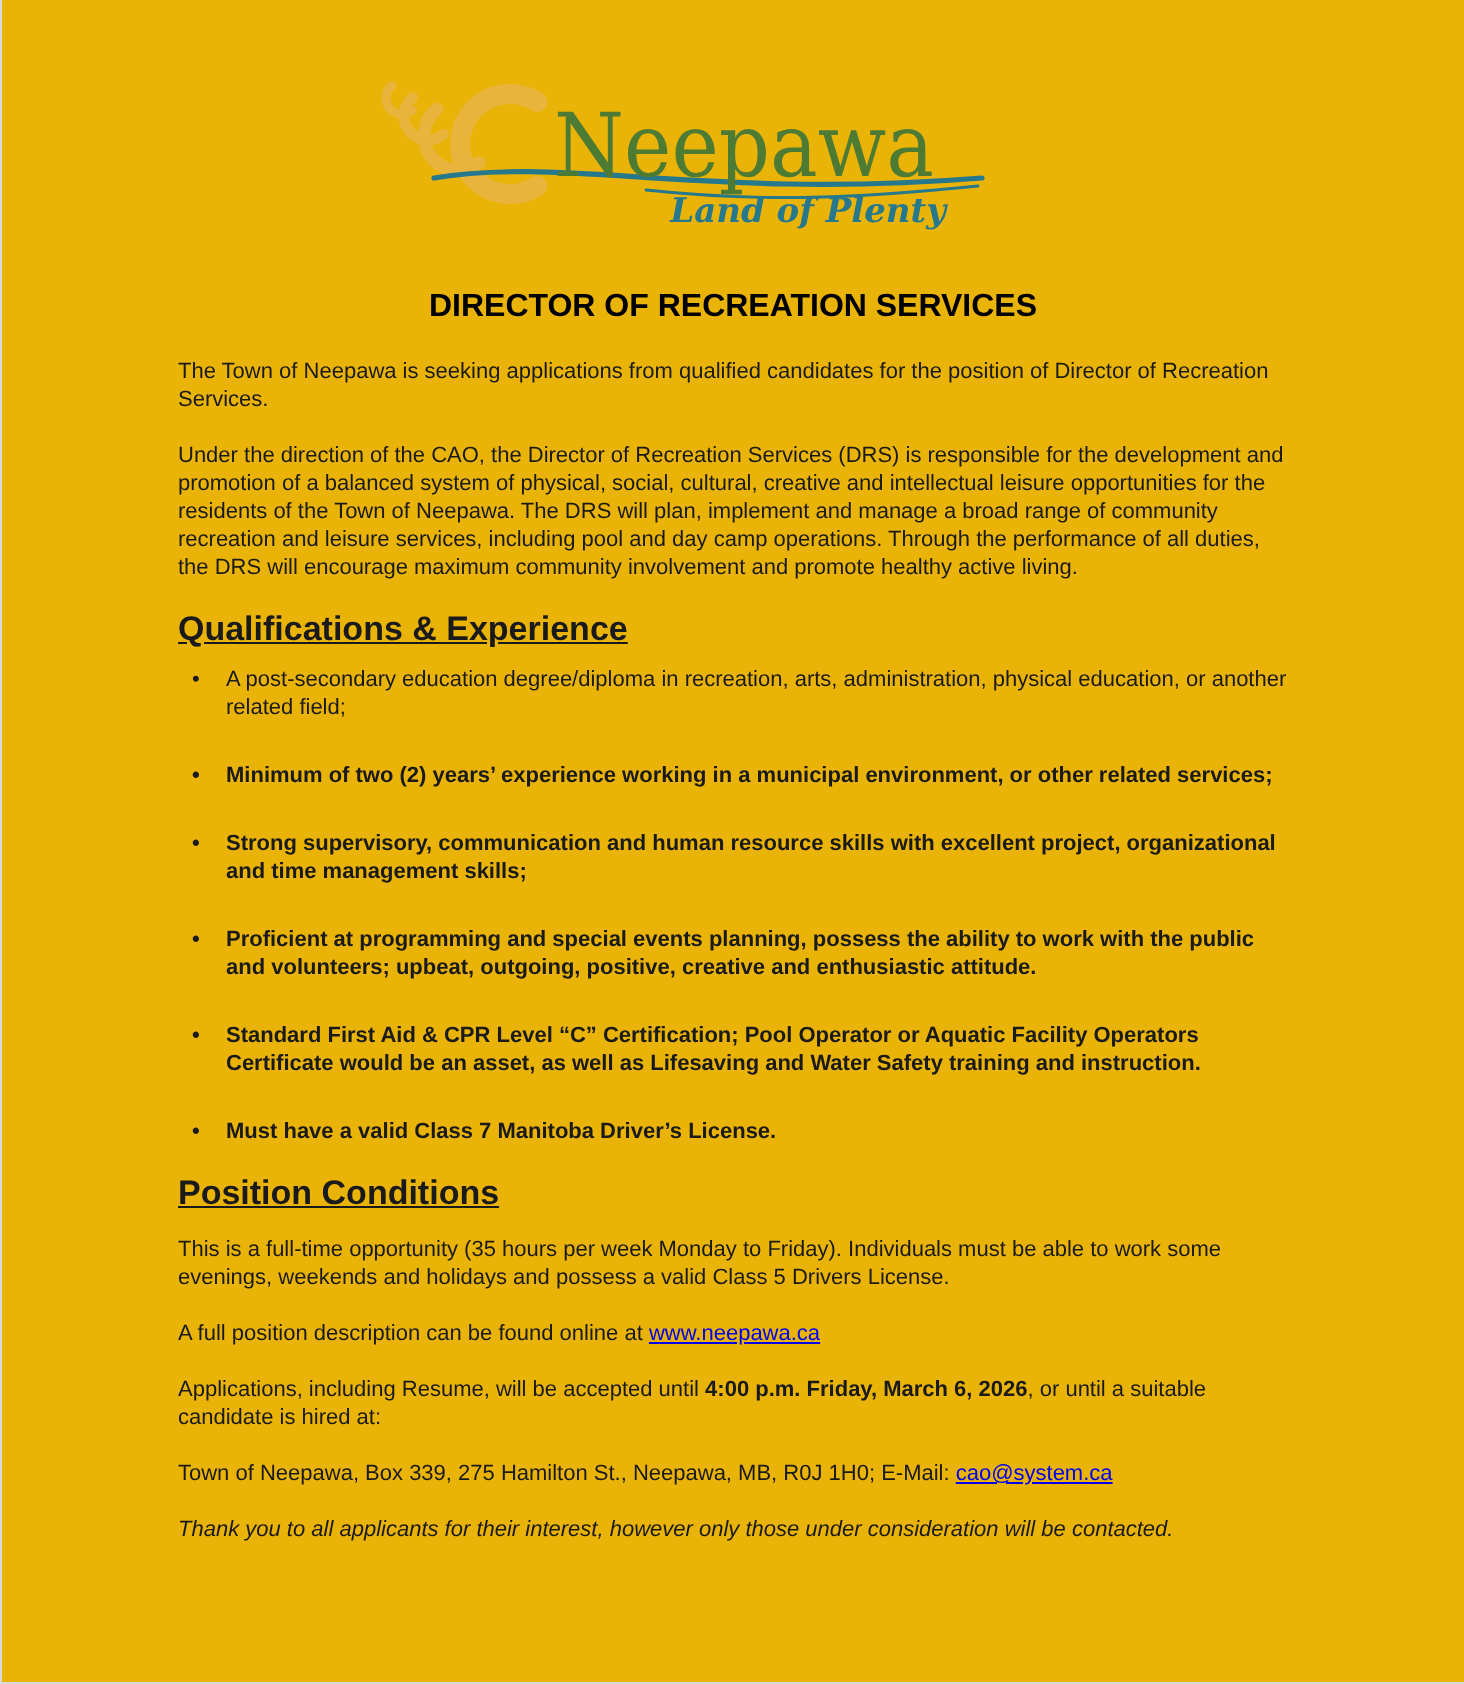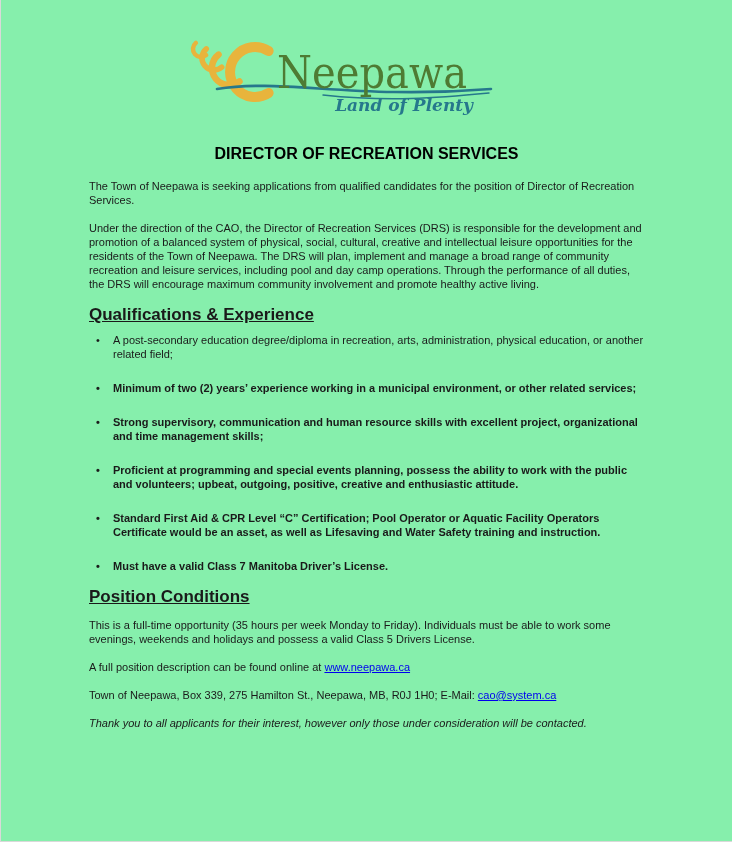--- a/index.html
+++ b/index.html
@@ -8,21 +8,21 @@
     background: #ffffff;
   }
   body {
     font-family: "Liberation Sans", sans-serif;
     color: var(--text-color, #1a1a1a);
   }
   .page {
     width: 732px;
     height: 842px;
     box-sizing: border-box;
-    background: #86efac;
+    background: #eab308;
     border-left: 1px solid #d9d9d9;
     border-bottom: 1px solid #d9d9d9;
     overflow: hidden;
     padding-top: 28px;
   }
   
   .logo-wrap {
     margin-left: 172px;
     width: 330px;
     height: 88px;
@@ -144,19 +144,20 @@
       <li>Standard First Aid &amp; CPR Level “C” Certification; Pool Operator or Aquatic Facility Operators Certificate would be an asset, as well as Lifesaving and Water Safety training and instruction.</li>
       <li>Must have a valid Class 7 Manitoba Driver’s License.</li>
     </ul>
 
     <h2 class="sub-heading">Position Conditions</h2>
 
     <p>This is a full-time opportunity (35 hours per week Monday to Friday). Individuals must be able to work some evenings, weekends and holidays and possess a valid Class 5 Drivers License.</p>
 
     <p><span>A full position description can be found online at </span><a class="doc-link" href="#">www.neepawa.ca</a></p>
 
+    <p><span>Applications, including Resume, will be accepted until </span><strong>4:00 p.m. Friday, March 6, 2026</strong><span>, or until a suitable candidate is hired at:</span></p>
 
     <p><span>Town of Neepawa, Box 339, 275 Hamilton St., Neepawa, MB, R0J 1H0; E-Mail: </span><a class="doc-link" href="#">cao@system.ca</a></p>
 
     <p class="closing">Thank you to all applicants for their interest, however only those under consideration will be contacted.</p>
 
   </div>
 </div>
 
 </body></html>

